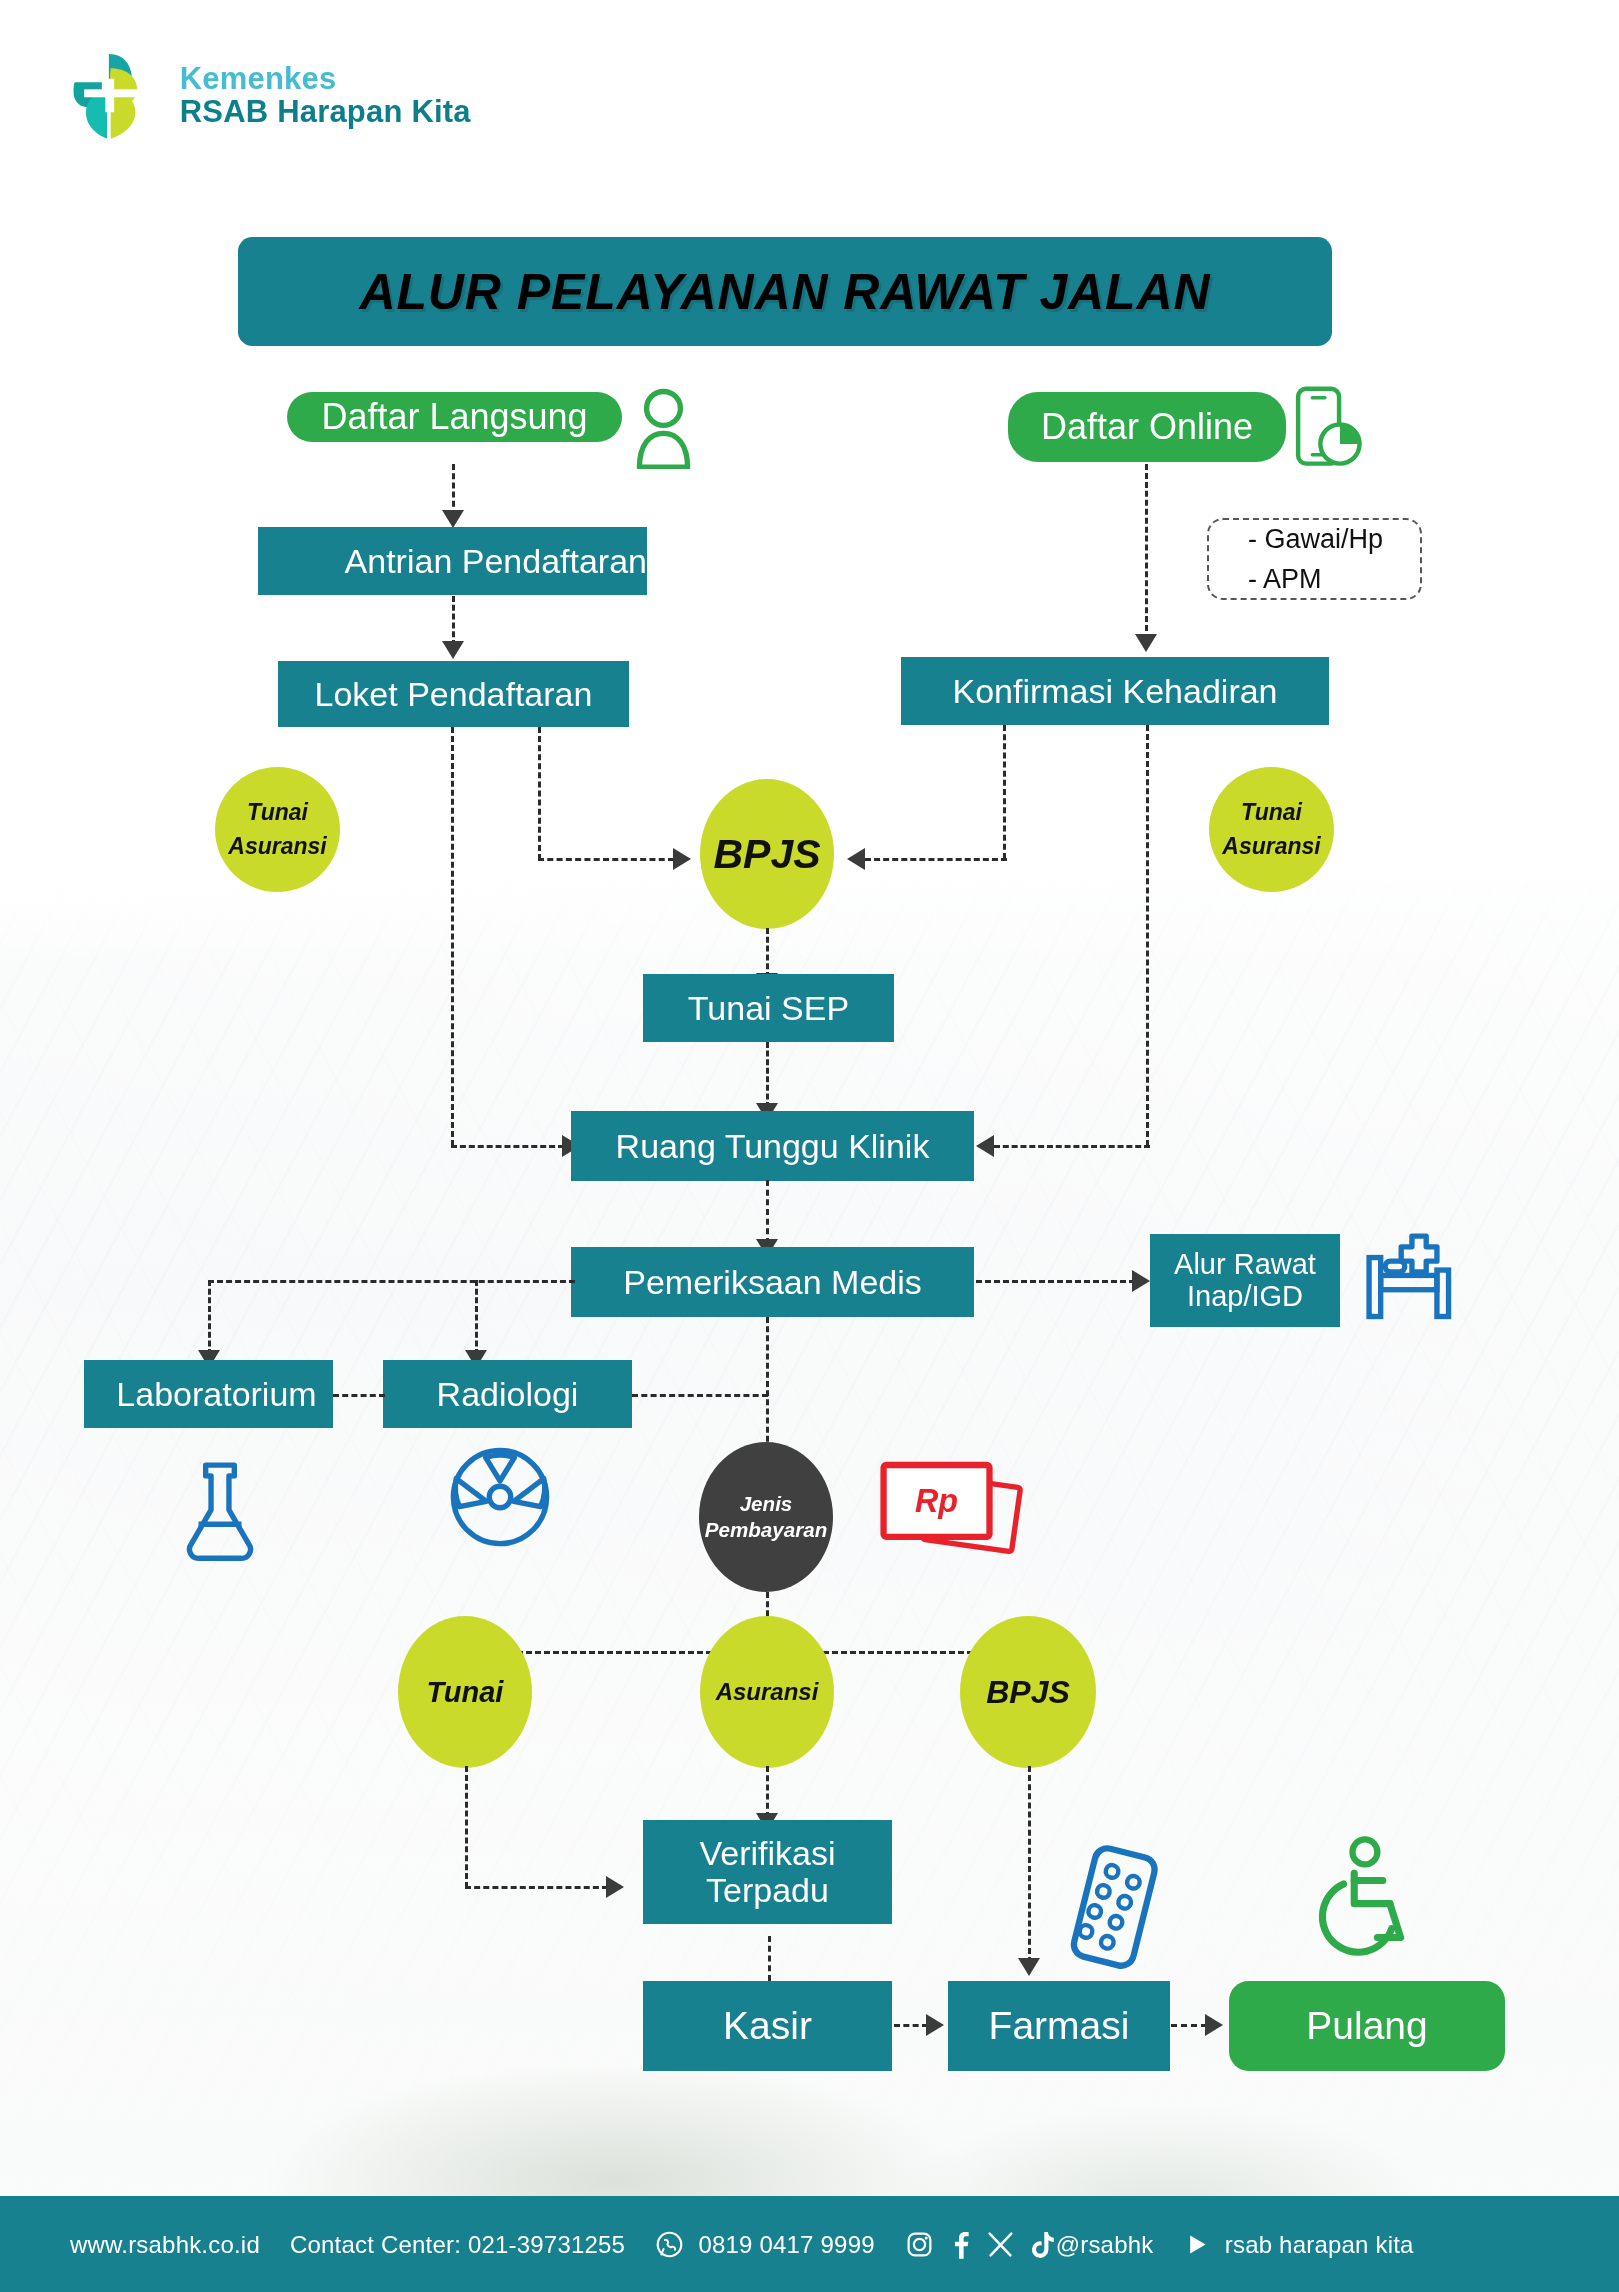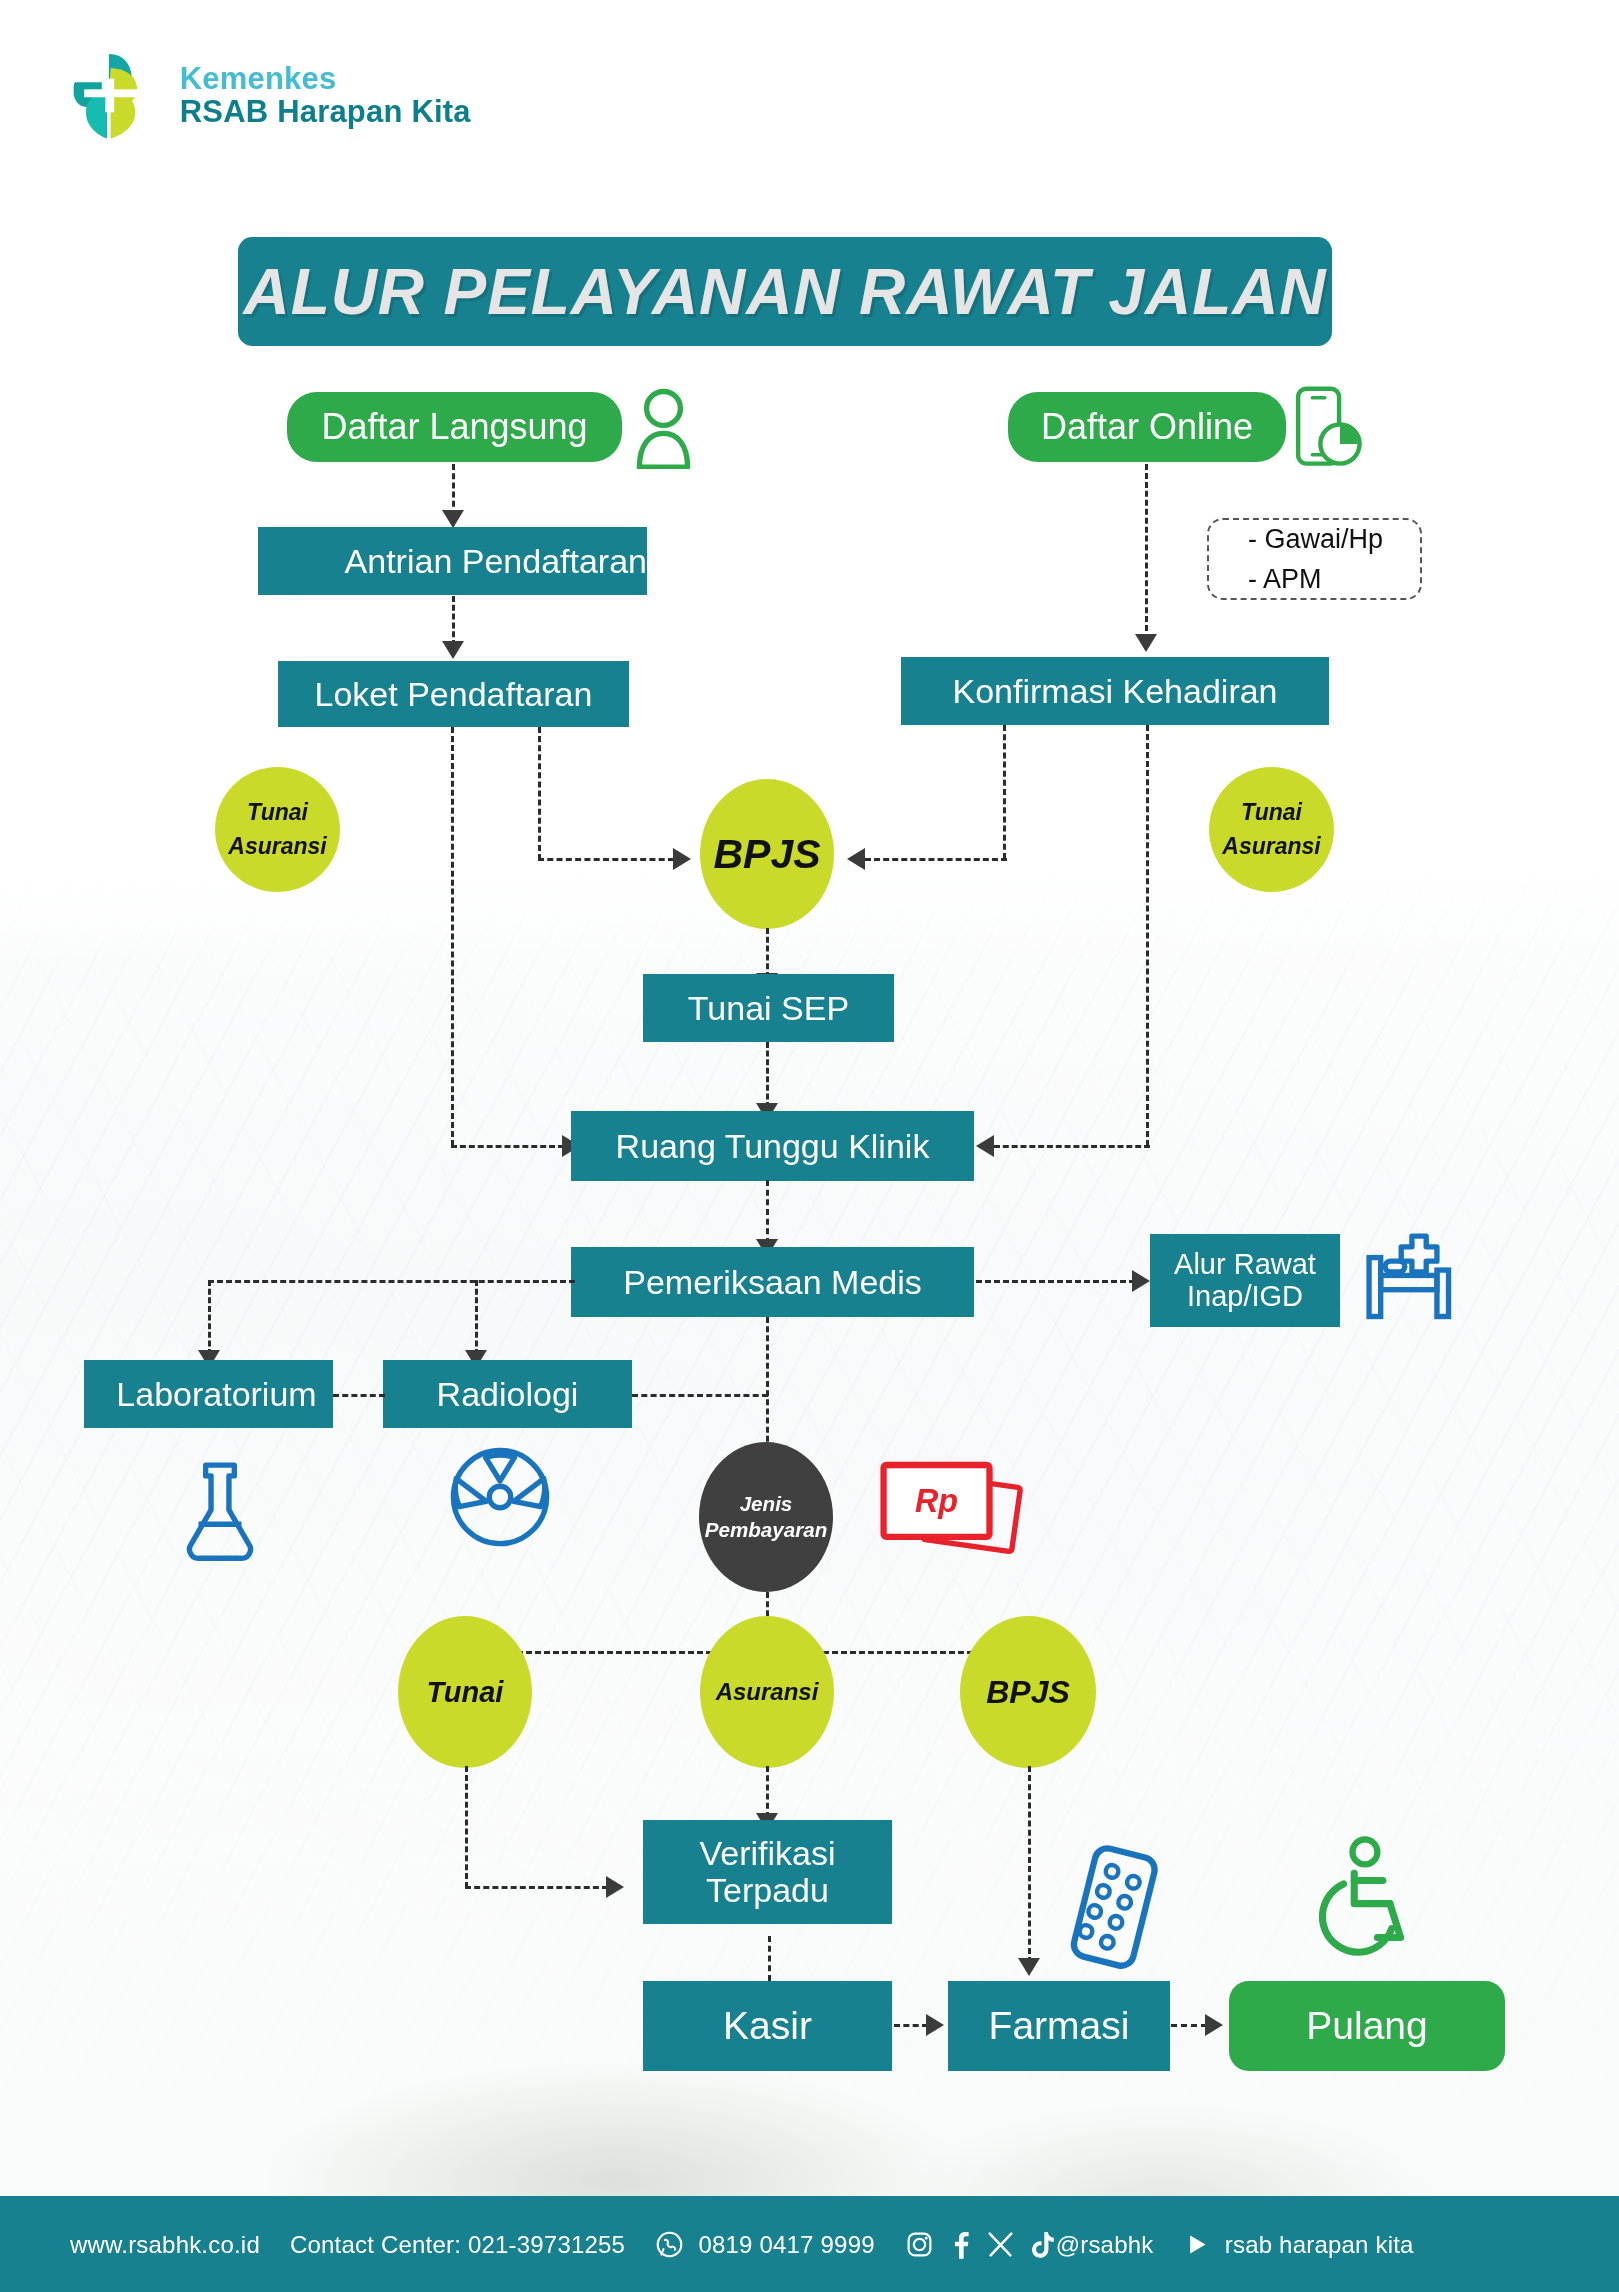--- a/index.html
+++ b/index.html
@@ -40,21 +40,21 @@
   .logo-l1{font-size:31px;font-weight:bold;color:#45bcd2;letter-spacing:0.2px;}
   .logo-l2{font-size:31px;font-weight:bold;color:#0d7f8c;letter-spacing:0.2px;}
 
   
   .title-banner{
     position:absolute;left:238px;top:237px;width:1094px;height:109px;
     background:#18818f;border-radius:14.3px;
     display:flex;align-items:center;justify-content:center;
   }
   .title-banner .t{
-    color:#e5e5e5;font-size:64px;font-weight:bold;font-style:italic;
+    color:#000000;font-size:50px;font-weight:bold;font-style:italic;
     letter-spacing:0.9px;white-space:nowrap;
     text-shadow:2.7px 2.7px 0 rgba(0,0,0,0.12);
   }
 
   
   .node{position:absolute;display:flex;align-items:center;justify-content:center;text-align:center;box-sizing:border-box;}
   .teal{background:#18818f;color:#fff;font-size:34px;line-height:1.08;}
   .green{background:#2eaa4a;color:#fff;font-size:36px;border-radius:30px;}
   .lime{background:#cada2b;color:#111;font-weight:bold;font-style:italic;border-radius:50%;}
   .red{background:#404040;color:#fff;font-weight:bold;font-style:italic;border-radius:50%;font-size:20.6px;line-height:1.25;}
@@ -105,21 +105,21 @@
     <div class="logo-text">
       <div class="logo-l1">Kemenkes</div>
       <div class="logo-l2">RSAB Harapan Kita</div>
     </div>
   </div>
 
   <div class="title-banner">
     <span class="t">ALUR PELAYANAN RAWAT JALAN</span>
   </div>
 
-  <div class="node green" style="left:287px;top:392px;width:335px;height:70px;">
+  <div class="node green" style="left:287px;top:392px;width:335px;height:50px;">
     <span>Daftar Langsung</span>
   </div>
   <svg class="icon" style="left:632px;top:387px;width:63px;height:82px;" viewBox="0 0 70 92">
     <circle cx="35" cy="24" r="19" fill="none" stroke="#2eaa4a" stroke-width="6"></circle>
     <path d="M8 90 C8 64 20 52 35 52 C50 52 62 64 62 90 Z" fill="none" stroke="#2eaa4a" stroke-width="6" stroke-linejoin="round"></path>
   </svg>
 
   <div class="node green" style="left:1008px;top:392px;width:278px;height:70px;">
     <span>Daftar Online</span>
   </div>

